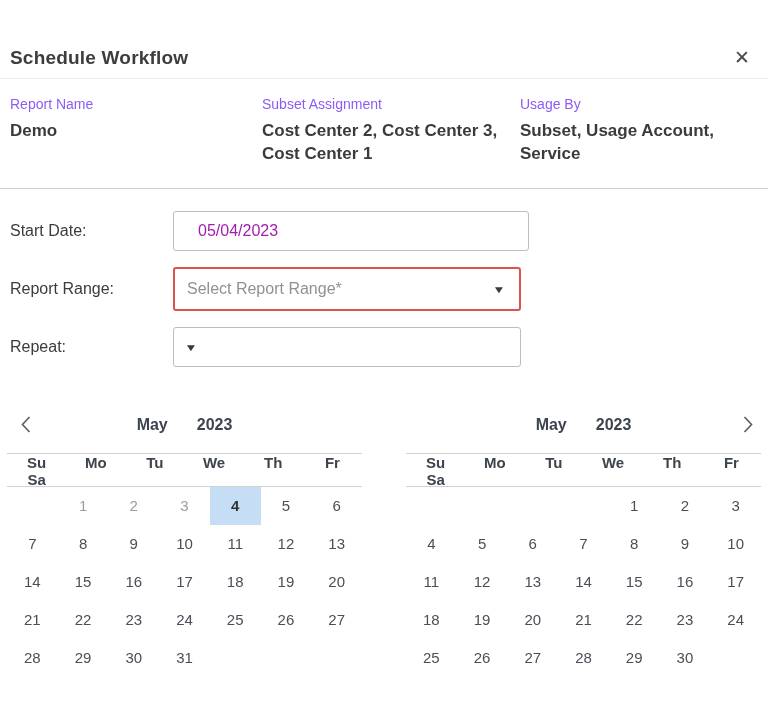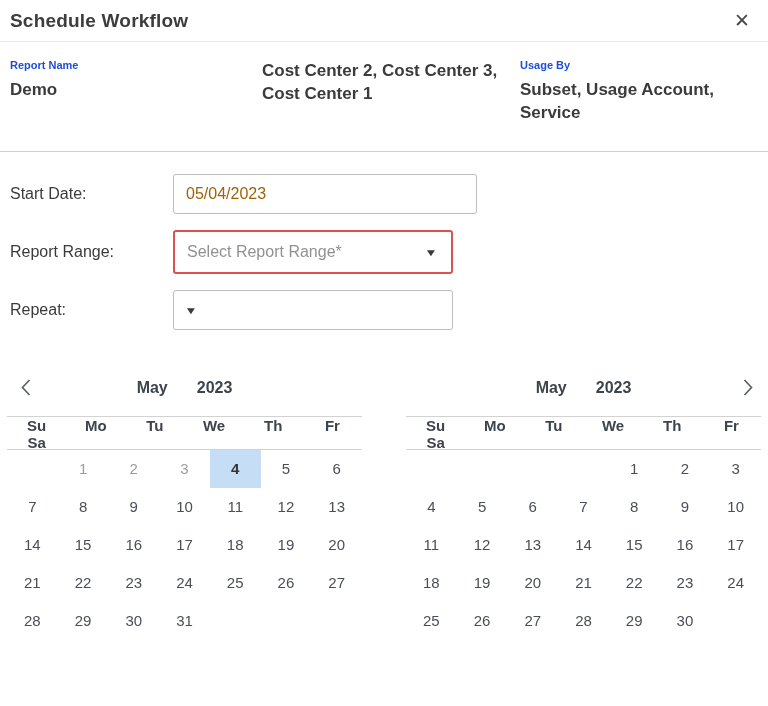--- a/index.html
+++ b/index.html
@@ -9,52 +9,53 @@
     font-family:"Liberation Sans", sans-serif;
     color:#3b3b3b;
     position:relative;
     overflow:hidden;
   }
   .dlg-header {
     height:42px;
     display:flex; align-items:center; justify-content:space-between;
     padding:0 14px 0 10px;
     border-bottom:1px solid #ebebeb;
+    margin-top:37px;
   }
   .dlg-title { font-size:19px; font-weight:700; color:#3d3d3d; letter-spacing:.2px; }
   .close-btn {
     background:none; border:none; cursor:pointer;
     font-size:19px; line-height:1; color:#4a4a4a; padding:2px 4px;
     font-family:"Liberation Sans", sans-serif;
   }
   
   .summary {
     display:flex;
     padding:17px 10px 14px 10px;
     border-bottom:1px solid #cfcfcf;
     min-height:110px;
   }
   .sum-col-1 { width:252px; }
   .sum-col-2 { width:258px; }
   .sum-col-3 { flex:1; }
-  .sum-label { font-size:11px; color:#1d4ed8; margin-bottom:7px;font-weight:bold; }
+  .sum-label { font-size:14px; color:#8b5cf6; margin-bottom:7px; }
   .sum-value { font-size:17px; font-weight:700; color:#3b3b3b; line-height:23px; padding-right:18px; }
   
   .form { padding:22px 0 0 10px; }
   .form-row { display:flex; align-items:center; margin-bottom:16px; }
   .form-label { width:163px; font-size:16px; color:#3b3b3b; }
   .text-input {
-    width:304px; height:40px;
+    width:356px; height:40px;
     border:1px solid #bdbdbd; border-radius:3px;
-    padding:0 12px; font-size:16px; color:#a16207;
+    padding:0 24px; font-size:16px; color:#a21caf;
     font-family:"Liberation Sans", sans-serif;
     outline:none; background:#fff;
   }
   .select-box {
-    width:280px; height:40px;
+    width:348px; height:40px;
     border:1px solid #bdbdbd; border-radius:3px;
     display:flex; align-items:center; justify-content:space-between;
     padding:0 15px 0 12px; cursor:pointer; background:#fff;
   }
   .select-box.has-error { border:2px solid var(--error-red, #d9534f); height:44px; }
   .select-placeholder { font-size:16px; color:#919191; }
   .select-caret { font-size:10px; color:#3a3a3a; transform:scaleX(1.35); }
   .error-msg { font-size:14px; color:var(--error-text, #d84a42); margin-left:15px; }
   
   .calendars { display:flex; gap:44px; padding:26px 6px 0 7px; }
@@ -99,20 +100,21 @@
     <div class="dlg-title">Schedule Workflow</div>
     <button class="close-btn">✕</button>
   </div>
 
   <div class="summary">
     <div class="sum-col-1">
       <div class="sum-label">Report Name</div>
       <div class="sum-value">Demo</div>
     </div>
     <div class="sum-col-2">
+      <div class="sum-label">Subset Assignment</div>
       <div class="sum-value">Cost Center 2, Cost Center 3, Cost Center 1</div>
     </div>
     <div class="sum-col-3">
       <div class="sum-label">Usage By</div>
       <div class="sum-value">Subset, Usage Account, Service</div>
     </div>
   </div>
 
   <div class="form">
     <div class="form-row">

